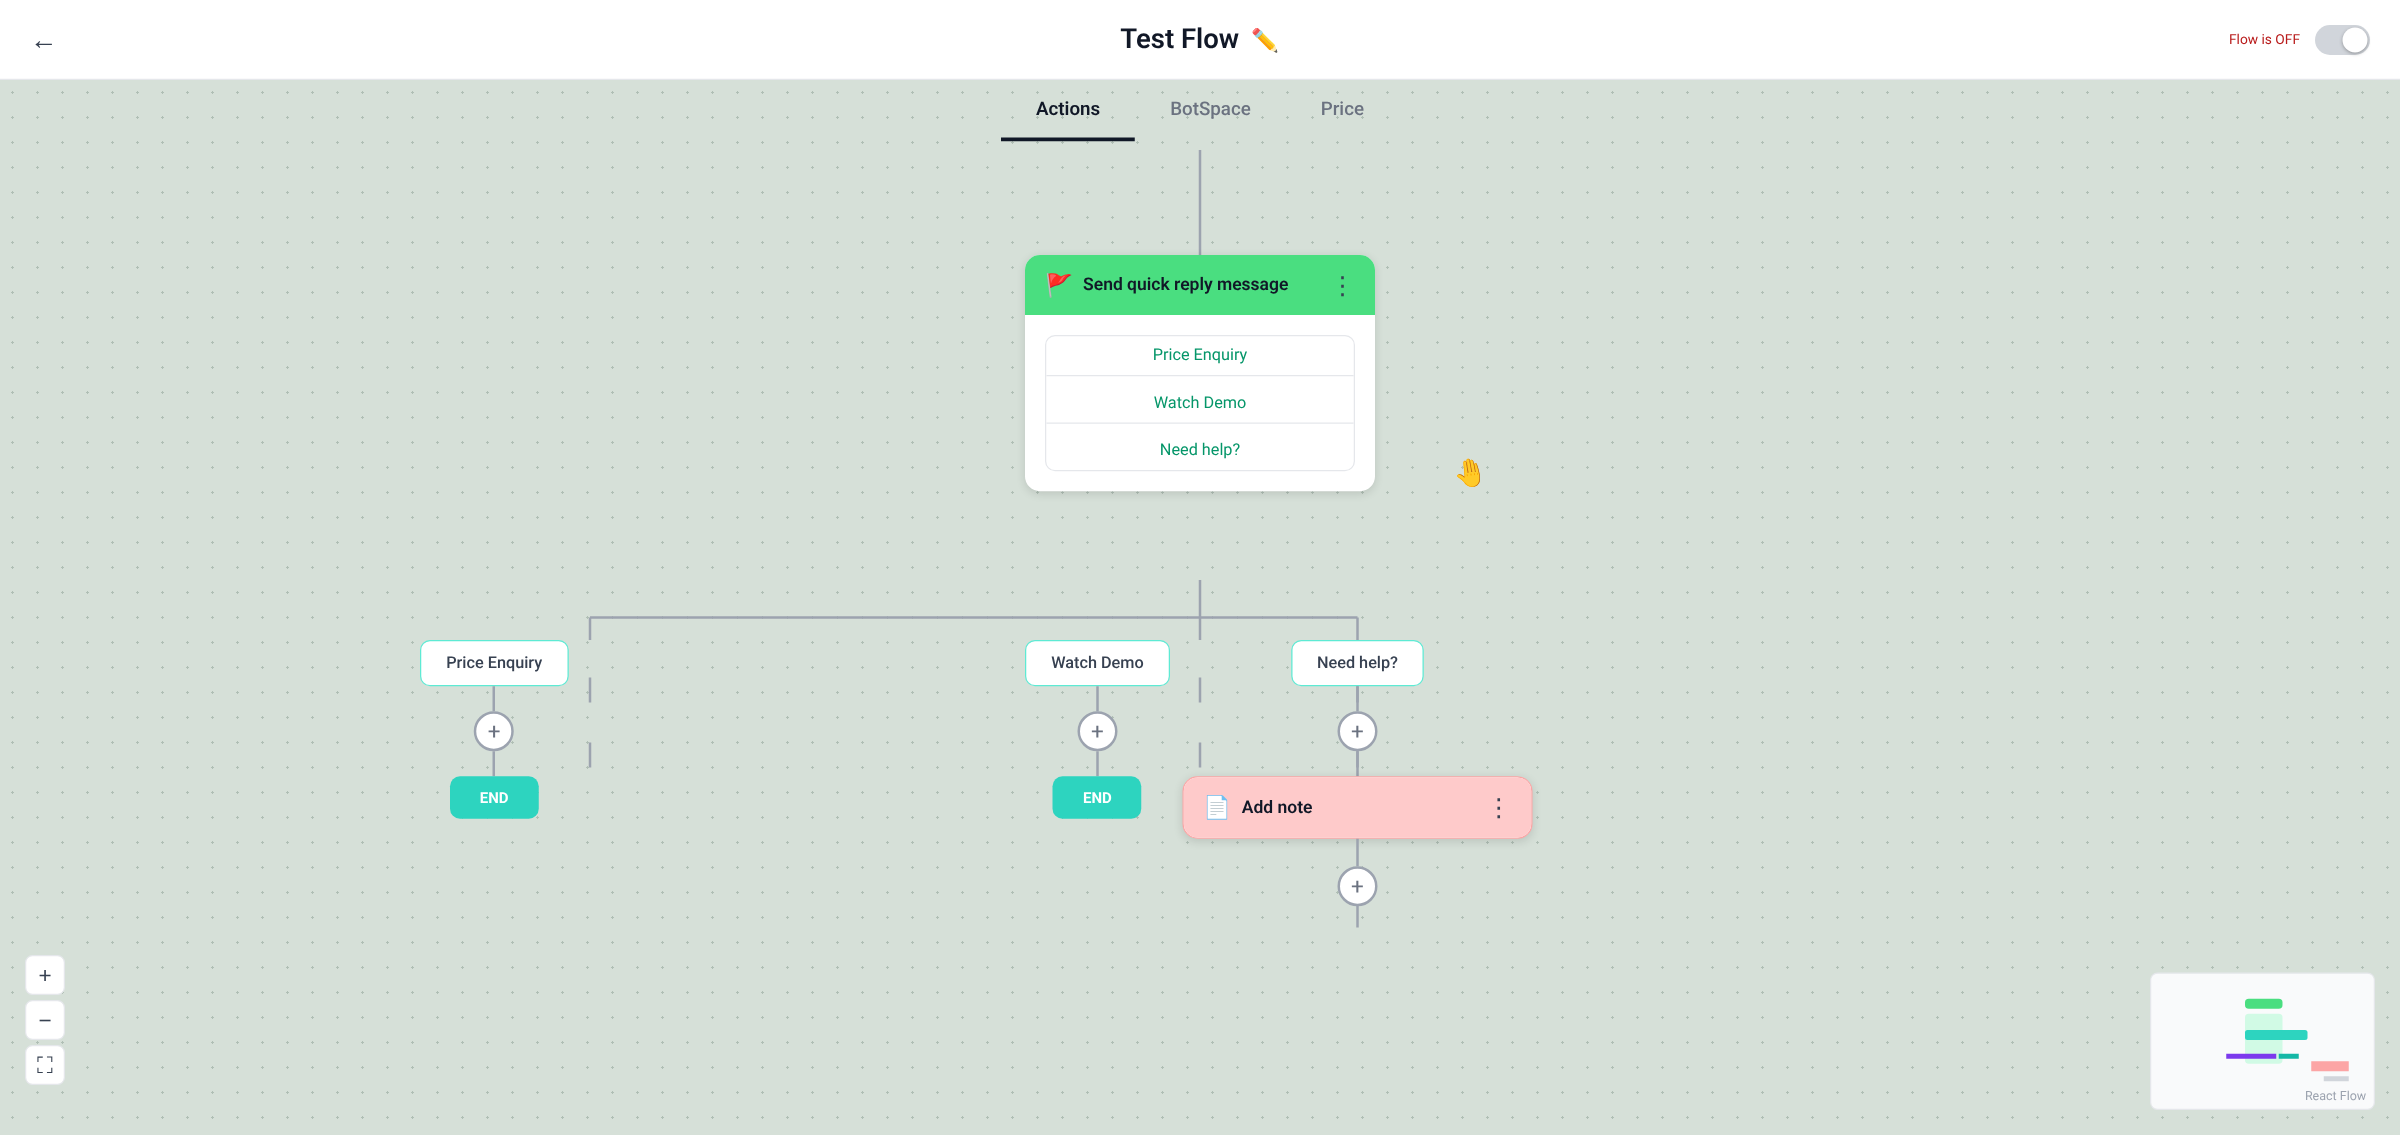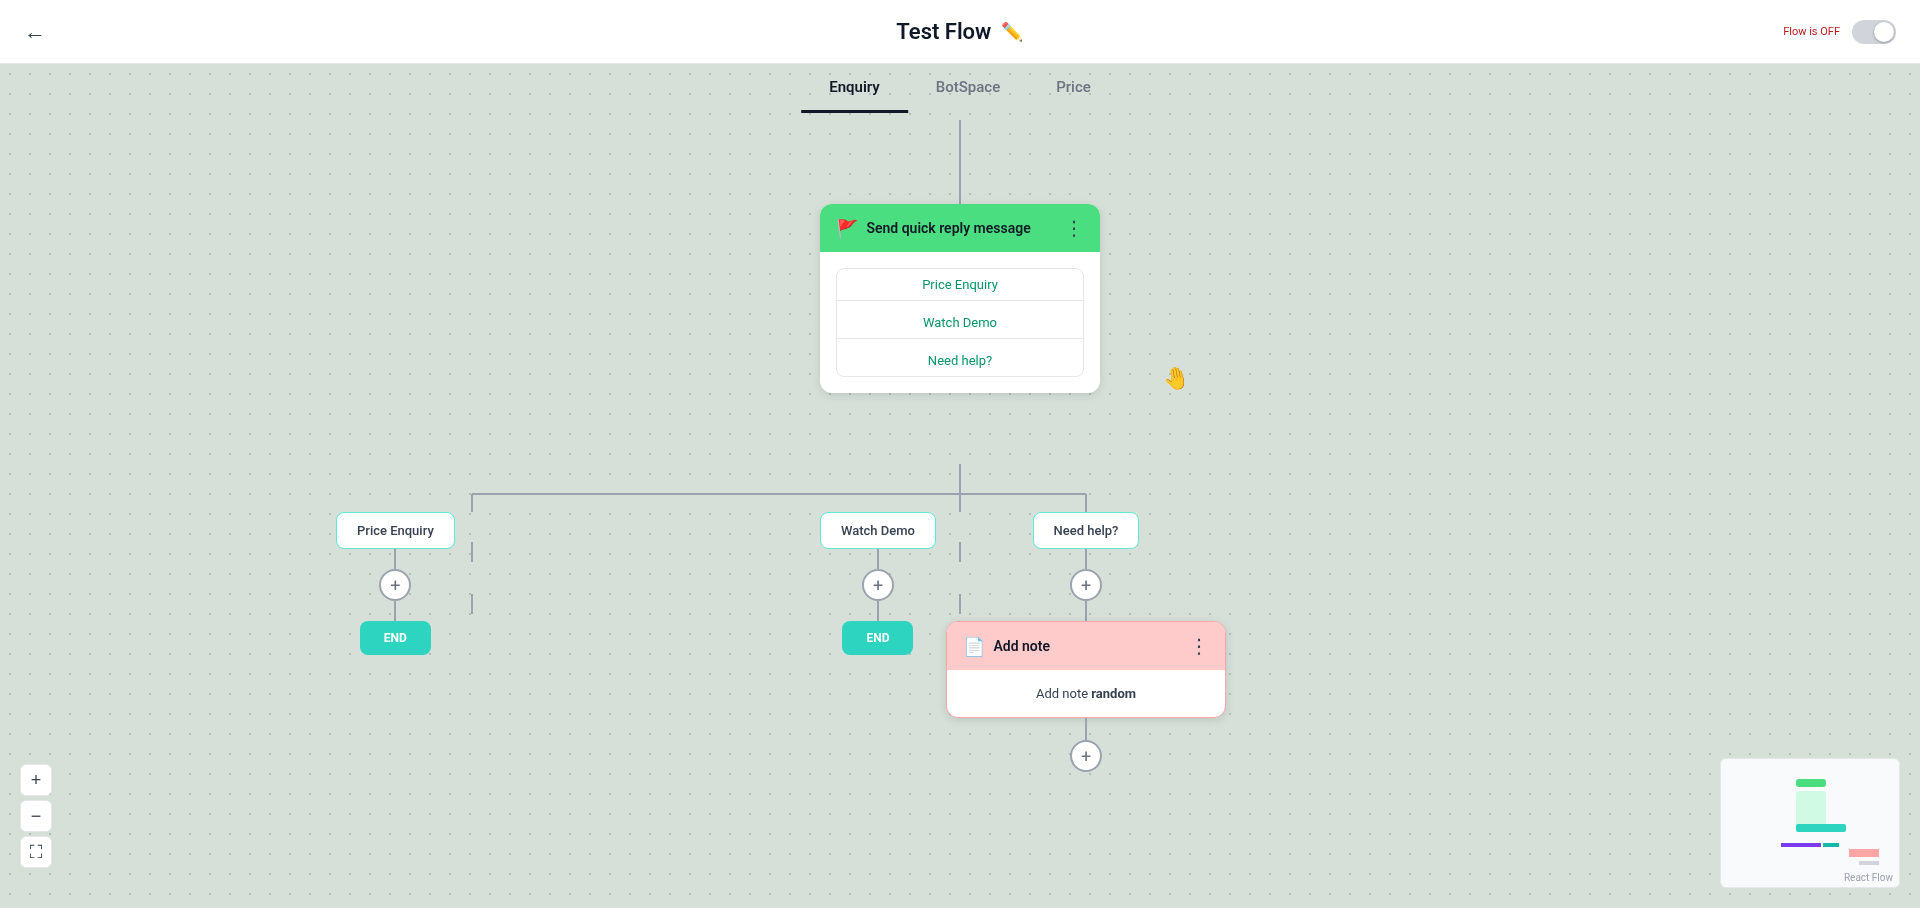--- a/index.html
+++ b/index.html
@@ -266,21 +266,21 @@
       cursor: pointer;
       color: #374151;
     }
 
     
     .minimap {
       position: absolute;
       bottom: 20px;
       right: 20px;
       width: 180px;
-      height: 130px;
+      height: 110px;
       background: #f9fafb;
       border: 1px solid #e5e7eb;
       border-radius: 6px;
       overflow: hidden;
     }
     .minimap-label {
       position: absolute;
       bottom: 4px;
       right: 6px;
       font-size: 10px;
@@ -370,21 +370,21 @@
   </div>
   <div class="header-right">
     <span class="flow-status-label">Flow is OFF</span>
     <div class="toggle-switch"></div>
   </div>
 </div>
 
 <div class="canvas">
 
   <div style="position:absolute; top:0; left:50%; transform:translateX(-50%); display:flex; z-index:99;">
-    <div class="tab active">Enquiry</div>
+    <div class="tab active">Actions</div>
     <div class="tab">BotSpace</div>
     <div class="tab">Price</div>
   </div>
 
   <svg class="flow-svg" xmlns="http://www.w3.org/2000/svg">
 
     <line x1="960" y1="56" x2="960" y2="140" stroke="#9ca3af" stroke-width="2"></line>
 
     <line x1="960" y1="400" x2="960" y2="430" stroke="#9ca3af" stroke-width="2"></line>
 
@@ -447,23 +447,20 @@
     <div style="height:20px; width:2px; background:#9ca3af;"></div>
 
     <div class="note-node">
       <div class="note-node-header">
         <div class="note-node-header-left">
           <span class="node-icon">📄</span>
           <span class="node-title">Add note</span>
         </div>
         <span class="node-menu">⋮</span>
       </div>
-      <div class="note-node-body">
-        <span>Add note </span><strong>random</strong>
-      </div>
     </div>
     <div style="height:22px; width:2px; background:#9ca3af;"></div>
     <div class="add-circle">+</div>
   </div>
 
   <div class="cursor-hand">🤚</div>
 
   <div class="zoom-controls">
     <button class="zoom-btn">+</button>
     <button class="zoom-btn">−</button>

